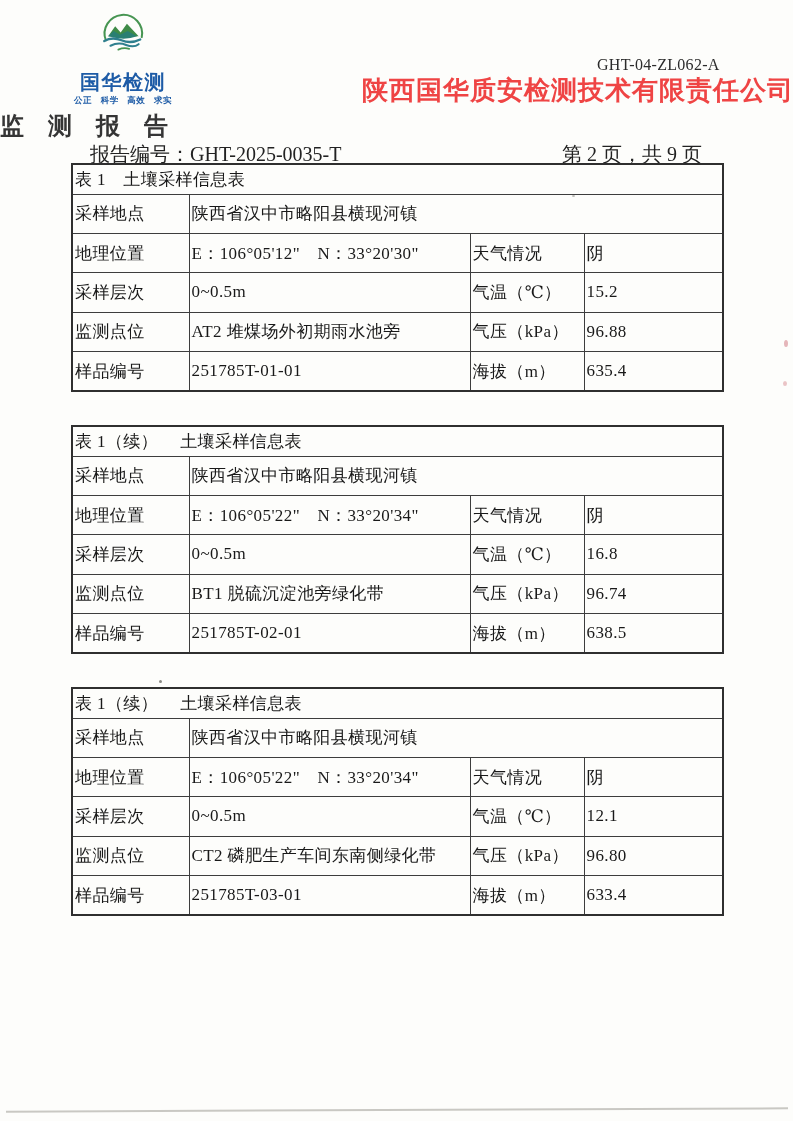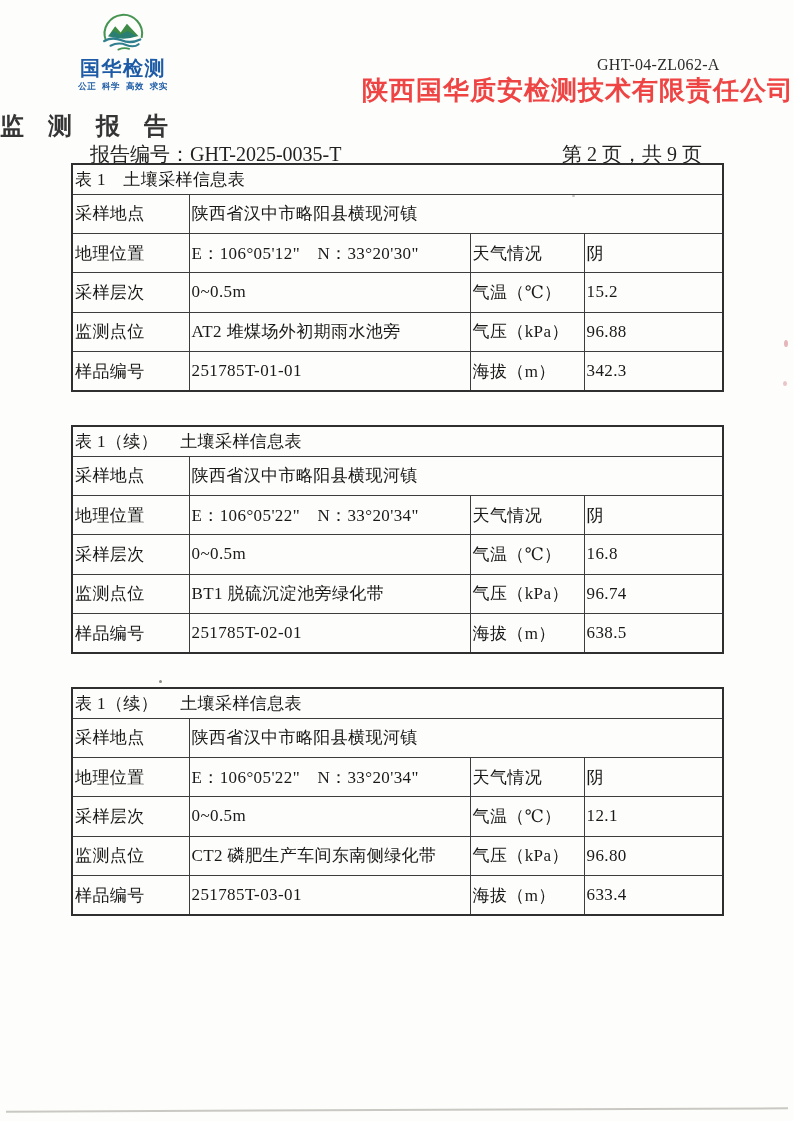--- a/index.html
+++ b/index.html
@@ -15,24 +15,24 @@
     overflow:hidden;
     color:#1f1f1f;
   }
 
   
   .logo { position:absolute; left:58px; top:12px; width:130px; text-align:center; }
   .logo-icon { display:block; margin:0 auto; }
   .logo-name {
     font-family:"Liberation Sans","DejaVu Sans",sans-serif;
     font-weight:700; font-size:20px; line-height:20px;
-    color:#1d5ba6; letter-spacing:1.5px; margin-top:2px;
+    color:#1d5ba6; letter-spacing:1.5px; margin-top:16px;
   }
   .logo-tagline {
-    font-family:Liberation Sans, sans-serif;
+    font-family:Liberation Mono, monospace;
     font-weight:700; font-size:8.5px; color:#1d5ba6;
     letter-spacing:0.5px; margin-top:3px; word-spacing:3px;
   }
 
   
   .doc-code {
     position:absolute; top:56px; left:597px;
     font-size:16px; color:#2b2b2b; letter-spacing:0.3px;
   }
   .company-title {
@@ -137,21 +137,21 @@
     <tr class="data-row">
       <td>监测点位</td>
       <td>AT2 堆煤场外初期雨水池旁</td>
       <td>气压（kPa）</td>
       <td>96.88</td>
     </tr>
     <tr class="data-row">
       <td>样品编号</td>
       <td>251785T-01-01</td>
       <td>海拔（m）</td>
-      <td>342.3</td>
+      <td>635.4</td>
     </tr>
   </tbody>
     </table>
 
   <table class="info-table t2">
     <colgroup>
         <col style="width:117px">
         <col style="width:281px">
         <col style="width:114px">
         <col style="width:139px">

